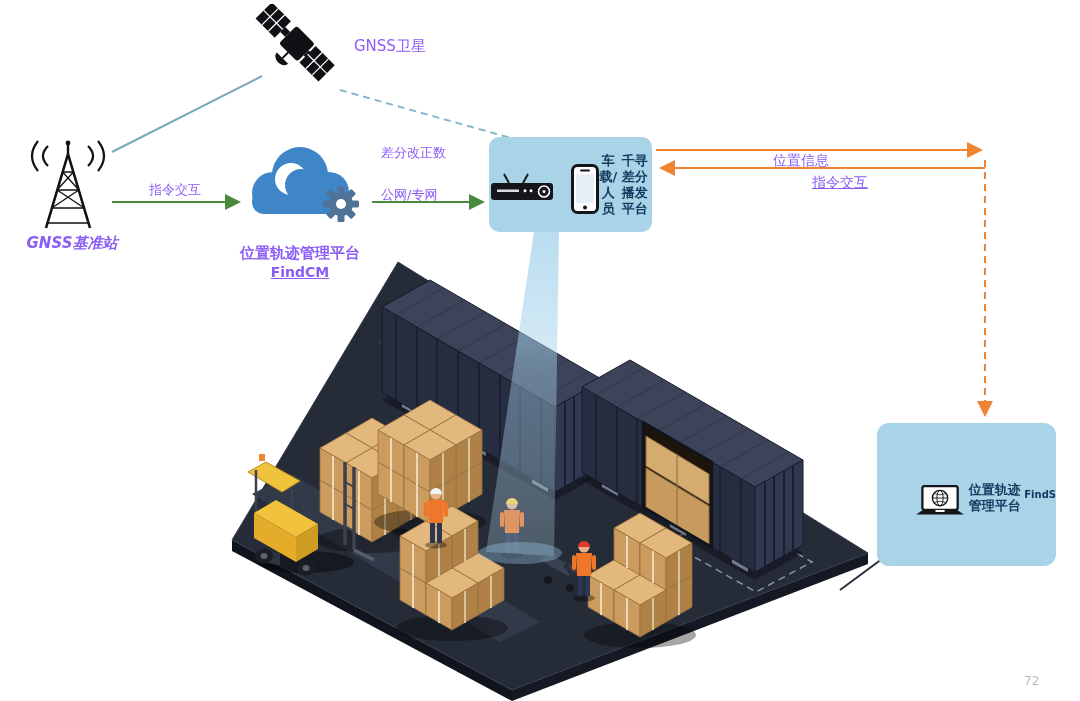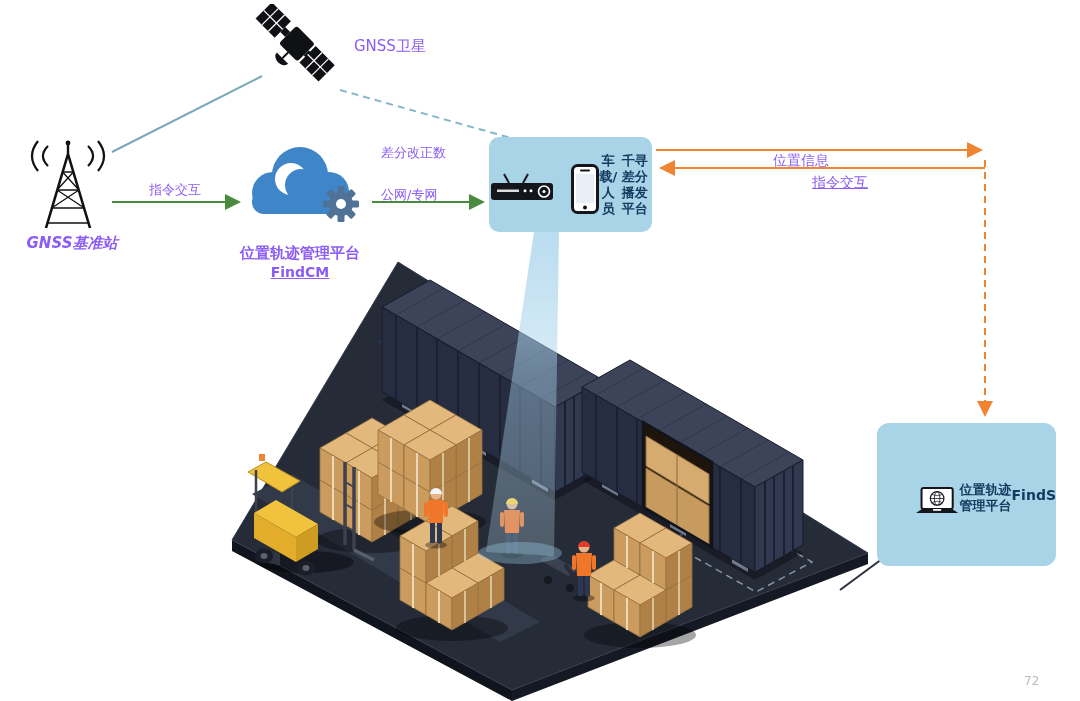--- a/index.html
+++ b/index.html
@@ -342,21 +342,21 @@
     <svg style="margin-top:15px;" width="88" height="60" viewBox="0 0 88 60">
       <rect x="13" y="2" width="62" height="42" rx="4" fill="#ffffff" stroke="#14161c" stroke-width="4"></rect>
       <circle cx="44" cy="23" r="13.5" fill="#ffffff" stroke="#14161c" stroke-width="2.4"></circle>
       <ellipse cx="44" cy="23" rx="5.5" ry="13.5" fill="none" stroke="#14161c" stroke-width="1.6"></ellipse>
       <line x1="30.5" y1="23" x2="57.5" y2="23" stroke="#14161c" stroke-width="1.6"></line>
       <path d="M33,15 Q44,20 55,15 M33,31 Q44,26 55,31" fill="none" stroke="#14161c" stroke-width="1.4"></path>
       <polygon points="2,52 86,52 74,44 14,44" fill="#14161c"></polygon>
       <rect x="36" y="44" width="16" height="3.5" fill="#ffffff"></rect>
     </svg>
     <div class="ptitle" style="margin-top:6px;">位置轨迹管理平台</div>
-    <div class="psub" style="font-size:14px;">FindS</div>
+    <div class="psub" style="font-size:10px;">FindS</div>
   </div>
 
   <div class="label" style="left:354px;top:37px;font-size:15px;">GNSS卫星</div>
   <div class="label bold center" style="left:18px;top:234px;width:108px;font-size:15px;font-style:italic;">GNSS基准站</div>
   <div class="label center" style="left:130px;top:181px;width:90px;">指令交互</div>
   <div class="label bold center" style="left:224px;top:244px;width:152px;font-size:15px;">位置轨迹管理平台</div>
   <div class="label bold center" style="left:224px;top:264px;width:152px;font-size:14px;text-decoration:underline;">FindCM</div>
   <div class="label" style="left:381px;top:144px;">差分改正数</div>
   <div class="label" style="left:381px;top:186px;">公网/专网</div>
   <div class="label center" style="left:756px;top:128px;width:90px;font-size:14px;margin-top:24px;">位置信息</div>

